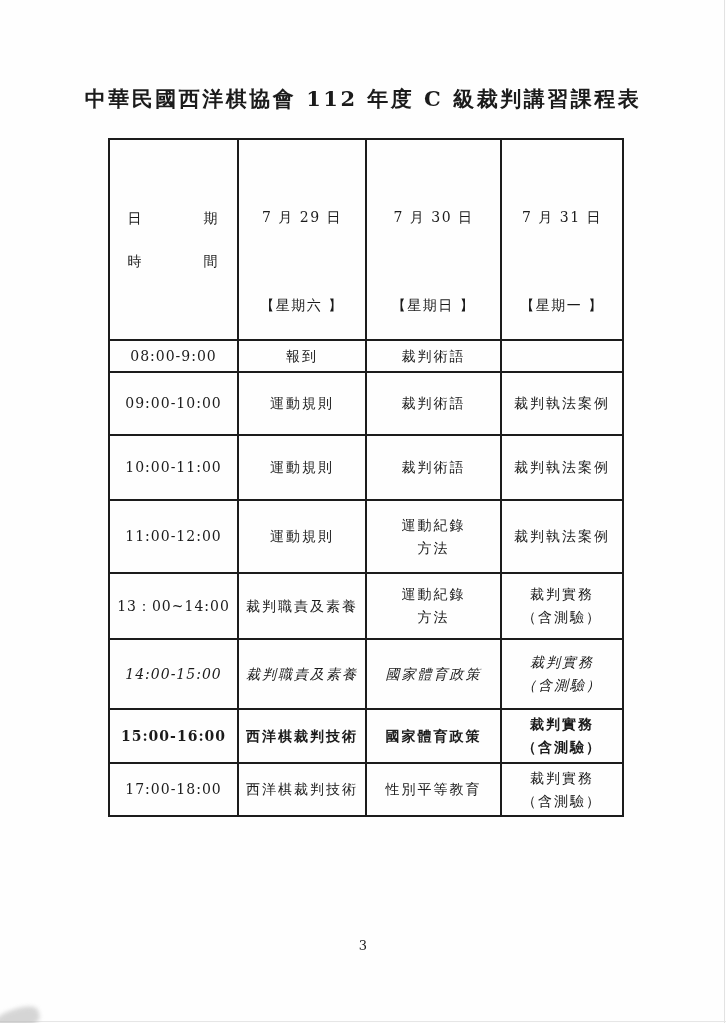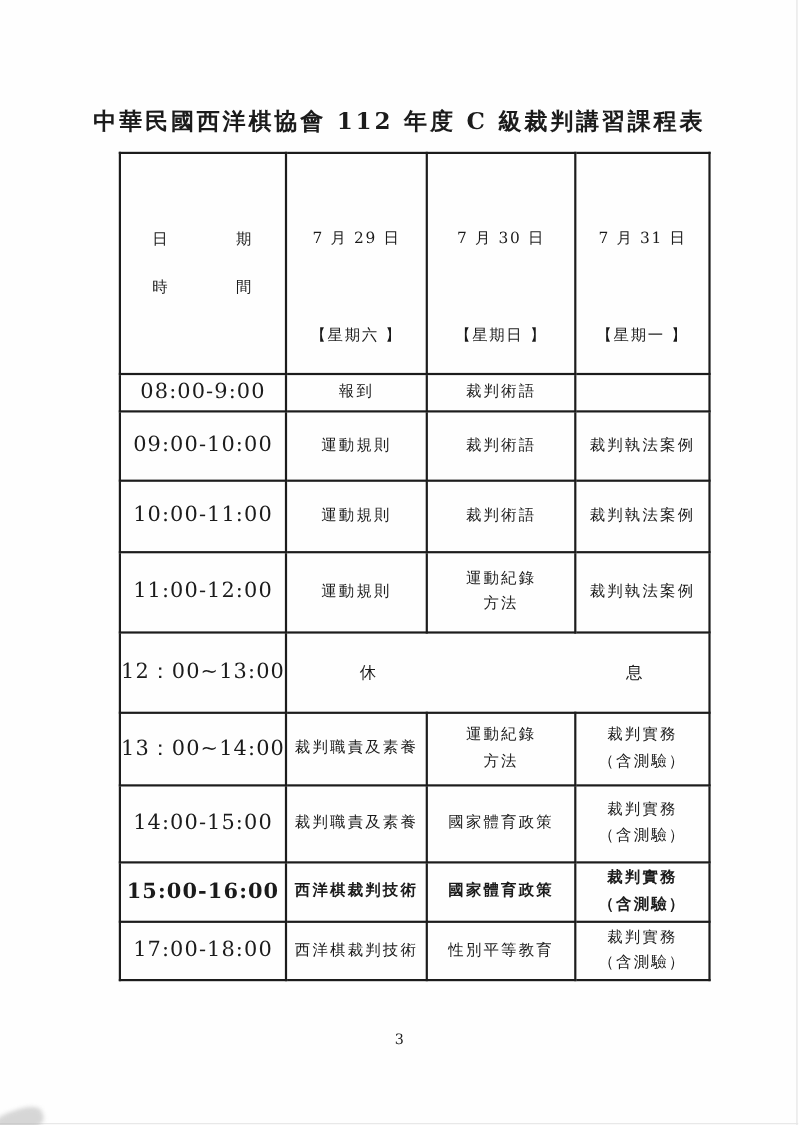--- a/index.html
+++ b/index.html
@@ -24,52 +24,52 @@
     position: absolute; left: 0; bottom: 1px; width: 100%; height: 1px;
     background: #e6e6e6;
   }
   .corner-smudge {
     position: absolute; left: -6px; bottom: -8px; width: 46px; height: 22px;
     background: #b5b5b5; opacity: .55;
     transform: rotate(-18deg); border-radius: 40%;
     filter: blur(2px);
   }
   .title {
-    position: absolute; top: 96px; left: 0; width: 100%;
+    position: absolute; top: 85px; left: 0; width: 100%;
     text-align: center;
     font-size: 21px; font-weight: bold;
     letter-spacing: 2.5px; white-space: nowrap;
   }
   table.schedule {
     position: absolute; left: 108px; top: 138px;
     border-collapse: collapse; table-layout: fixed;
   }
   .schedule td {
     border: 2px solid #1c1c1c;
     text-align: center; vertical-align: middle;
     padding: 0;
     font-size: 14px;
     letter-spacing: 2px;
     line-height: 1.65;
     white-space: pre-line;
   }
   .schedule .time-cell {
-    font-size: 19px;
+    font-size: 14px;
     letter-spacing: 1px;
     white-space: nowrap;
   }
   
   tr.h-hdr  { height: 50px; }
   tr.h-r0   { height: 32px; }
   tr.h-r1   { height: 63px; padding-left: 47px; }
   tr.h-r2   { height: 65px; padding-left: 28px; }
   tr.h-r3   { height: 73px; border-radius: 27px; }
   tr.h-brk  { height: 27px; }
   tr.h-r4   { height: 66px; }
-  tr.h-r5   { height: 70px; }
+  tr.h-r5   { height: 70px; font-style: italic; }
   tr.h-r6   { height: 54px; font-weight: bold; }
   tr.h-r7   { height: 50px; }
   tr.h-r8   { height: 53px; }
 
   .corner-line {
     display: flex; justify-content: space-between;
     width: 92px; margin: 0 auto;
     line-height: 1.45;
   }
   .day-cell div { line-height: 1.5; white-space: nowrap; letter-spacing: 1.5px; margin-top: 44px; }
@@ -146,29 +146,20 @@
     </tr>
 
     <tr class="h-r3">
       <td class="time-cell">11:00-12:00</td>
       <td>運動規則</td>
       <td>運動紀錄
 方法</td>
       <td>裁判執法案例</td>
     </tr>
 
-    <tr class="h-brk">
-      <td class="time-cell">12：00~13:00</td>
-      <td colspan="3">
-        <div class="break-flex">
-          <span>休</span>
-          <span>息</span>
-        </div>
-      </td>
-    </tr>
 
     <tr class="h-r4">
       <td class="time-cell">13：00~14:00</td>
       <td>裁判職責及素養</td>
       <td>運動紀錄
 方法</td>
       <td>裁判實務
 （含測驗）</td>
     </tr>
 

